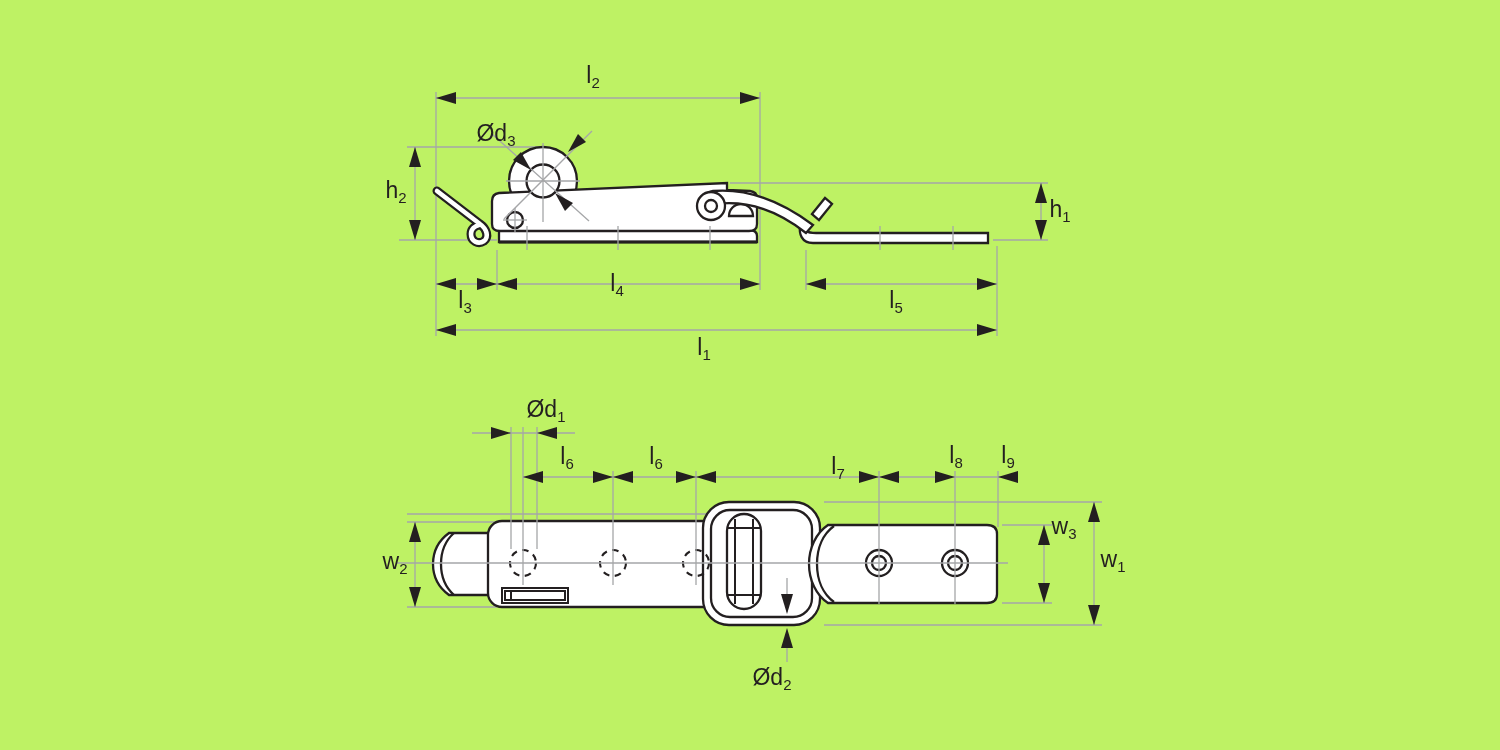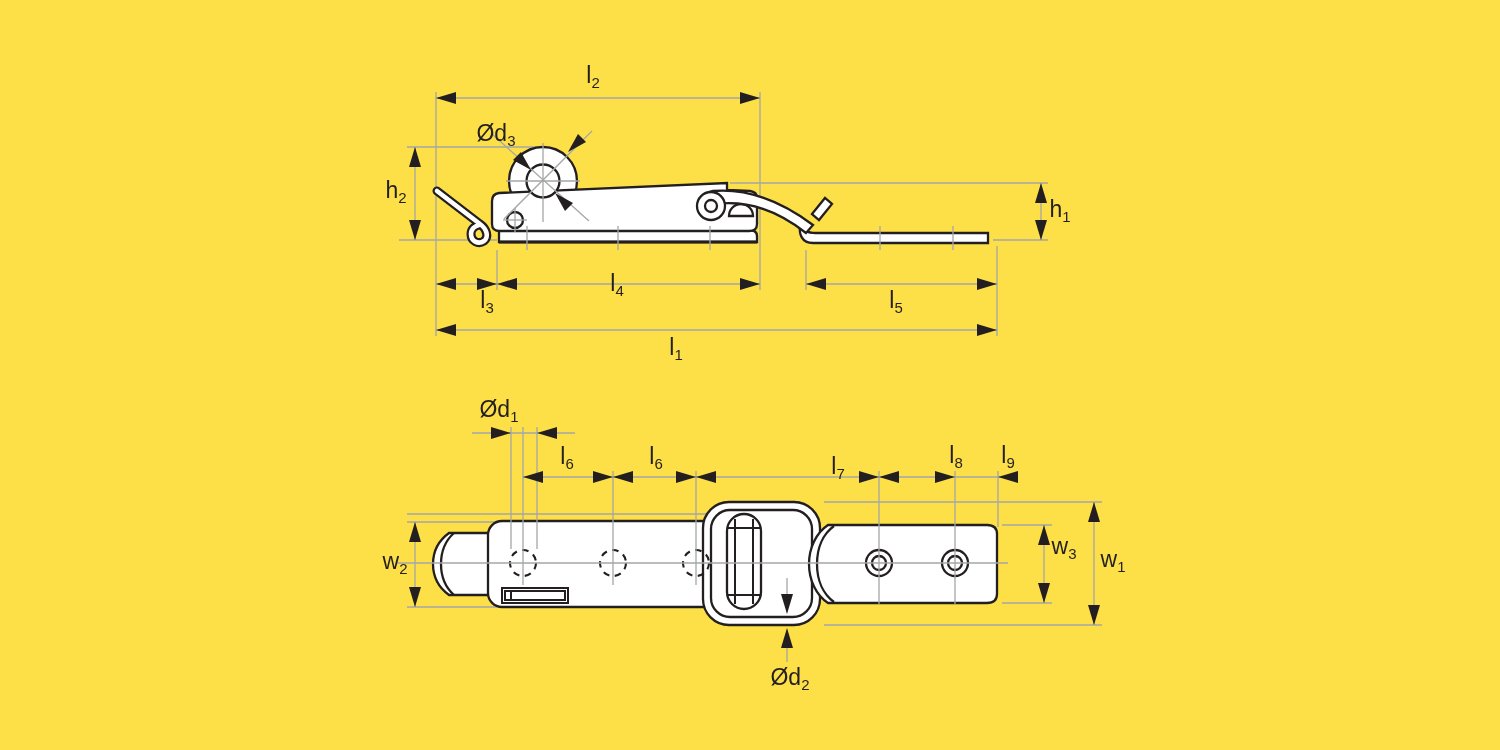--- a/index.html
+++ b/index.html
@@ -1,16 +1,16 @@
 <!DOCTYPE html>
 <html><head>
 <meta charset="utf-8">
 <style>
   html,body{margin:0;padding:0;background:#fff;}
-  #stage{position:relative;width:1500px;height:750px;background:#fde047;overflow:hidden;
+  #stage{position:relative;width:1500px;height:750px;background:#bef264;overflow:hidden;
          font-family:"Liberation Sans",sans-serif;}
   #drawing{position:absolute;left:0;top:0;}
   .dim-label{position:absolute;transform:translate(-50%,-50%);
              font-size:23px;color:#231f20;white-space:nowrap;line-height:1;}
   .dim-label sub{font-size:15px;vertical-align:-5px;}
 </style>
 </head>
 <body>
 
 <div id="stage">
@@ -195,29 +195,29 @@
 
     <polygon points="787,614 781,594 793,594"></polygon>
         <polygon points="787,628 781,648 793,648"></polygon>
   </g>
 </svg>
 
 <div class="dim-label" style="left:593px;top:77px"><span>l</span><sub>2</sub></div>
 <div class="dim-label" style="left:496px;top:135px"><span>Ød</span><sub>3</sub></div>
 <div class="dim-label" style="left:396px;top:192px"><span>h</span><sub>2</sub></div>
 <div class="dim-label" style="left:1060px;top:211px"><span>h</span><sub>1</sub></div>
-<div class="dim-label" style="left:487px;top:302px"><span>l</span><sub>3</sub></div>
+<div class="dim-label" style="left:465px;top:302px"><span>l</span><sub>3</sub></div>
 <div class="dim-label" style="left:617px;top:285px"><span>l</span><sub>4</sub></div>
 <div class="dim-label" style="left:896px;top:302px"><span>l</span><sub>5</sub></div>
-<div class="dim-label" style="left:676px;top:349px"><span>l</span><sub>1</sub></div>
-
-<div class="dim-label" style="left:499px;top:411px"><span>Ød</span><sub>1</sub></div>
+<div class="dim-label" style="left:704px;top:349px"><span>l</span><sub>1</sub></div>
+
+<div class="dim-label" style="left:546px;top:411px"><span>Ød</span><sub>1</sub></div>
 <div class="dim-label" style="left:567px;top:458px"><span>l</span><sub>6</sub></div>
 <div class="dim-label" style="left:656px;top:458px"><span>l</span><sub>6</sub></div>
 <div class="dim-label" style="left:838px;top:468px"><span>l</span><sub>7</sub></div>
 <div class="dim-label" style="left:956px;top:457px"><span>l</span><sub>8</sub></div>
 <div class="dim-label" style="left:1008px;top:457px"><span>l</span><sub>9</sub></div>
 <div class="dim-label" style="left:395px;top:563px"><span>w</span><sub>2</sub></div>
-<div class="dim-label" style="left:1064px;top:548px"><span>w</span><sub>3</sub></div>
+<div class="dim-label" style="left:1064px;top:528px"><span>w</span><sub>3</sub></div>
 <div class="dim-label" style="left:1113px;top:561px"><span>w</span><sub>1</sub></div>
-<div class="dim-label" style="left:790px;top:679px"><span>Ød</span><sub>2</sub></div>
+<div class="dim-label" style="left:772px;top:679px"><span>Ød</span><sub>2</sub></div>
 
 </div>
 
 </body></html>

